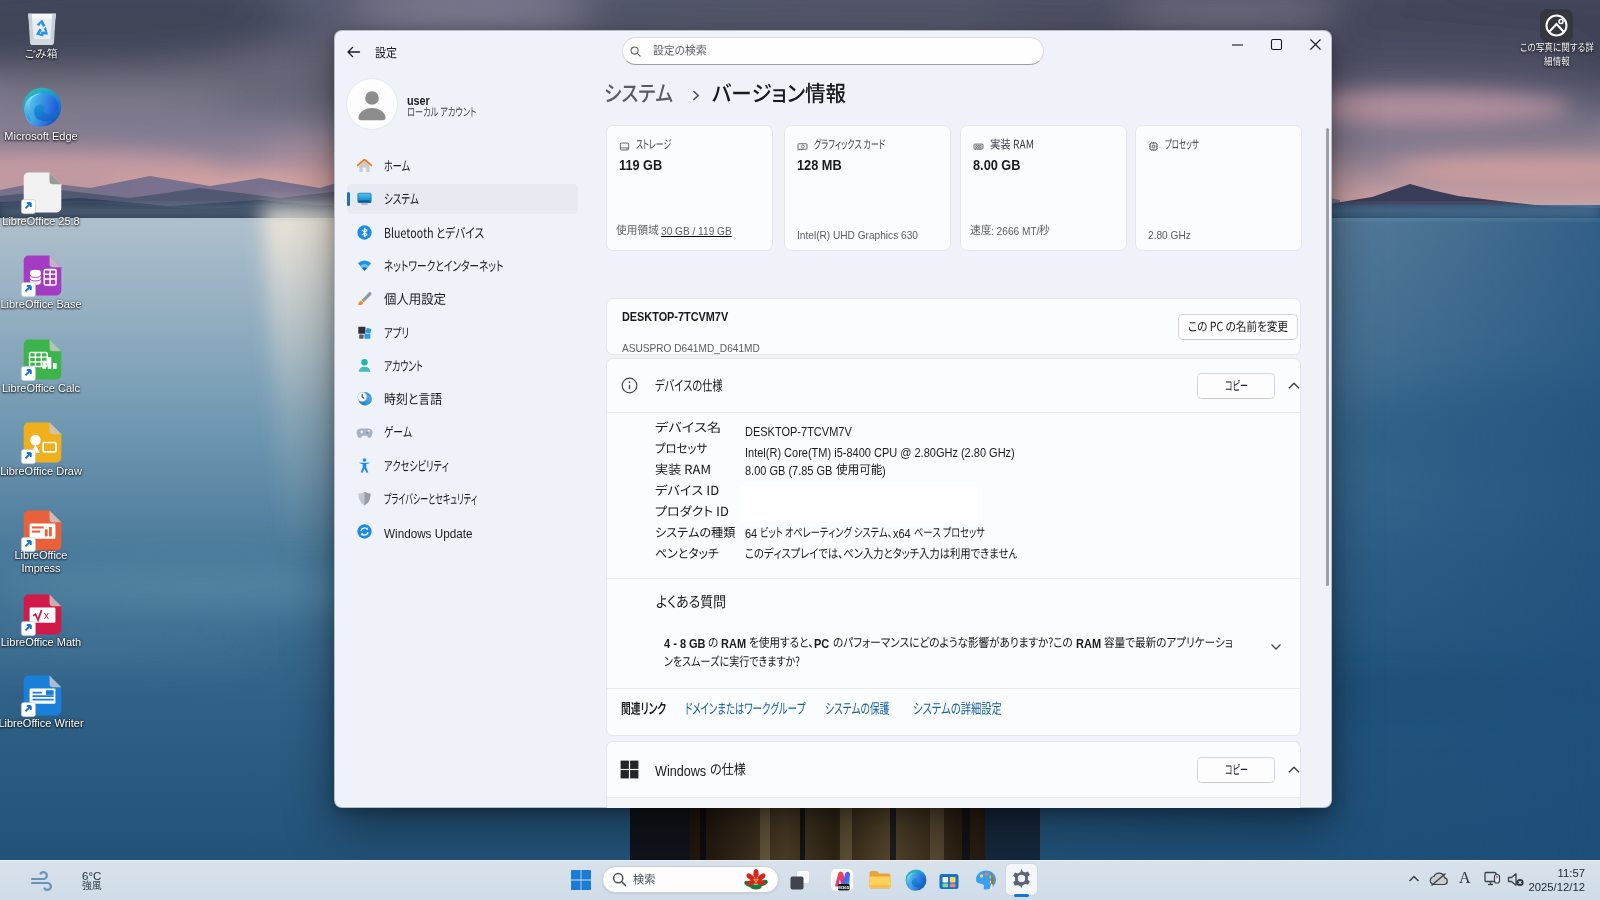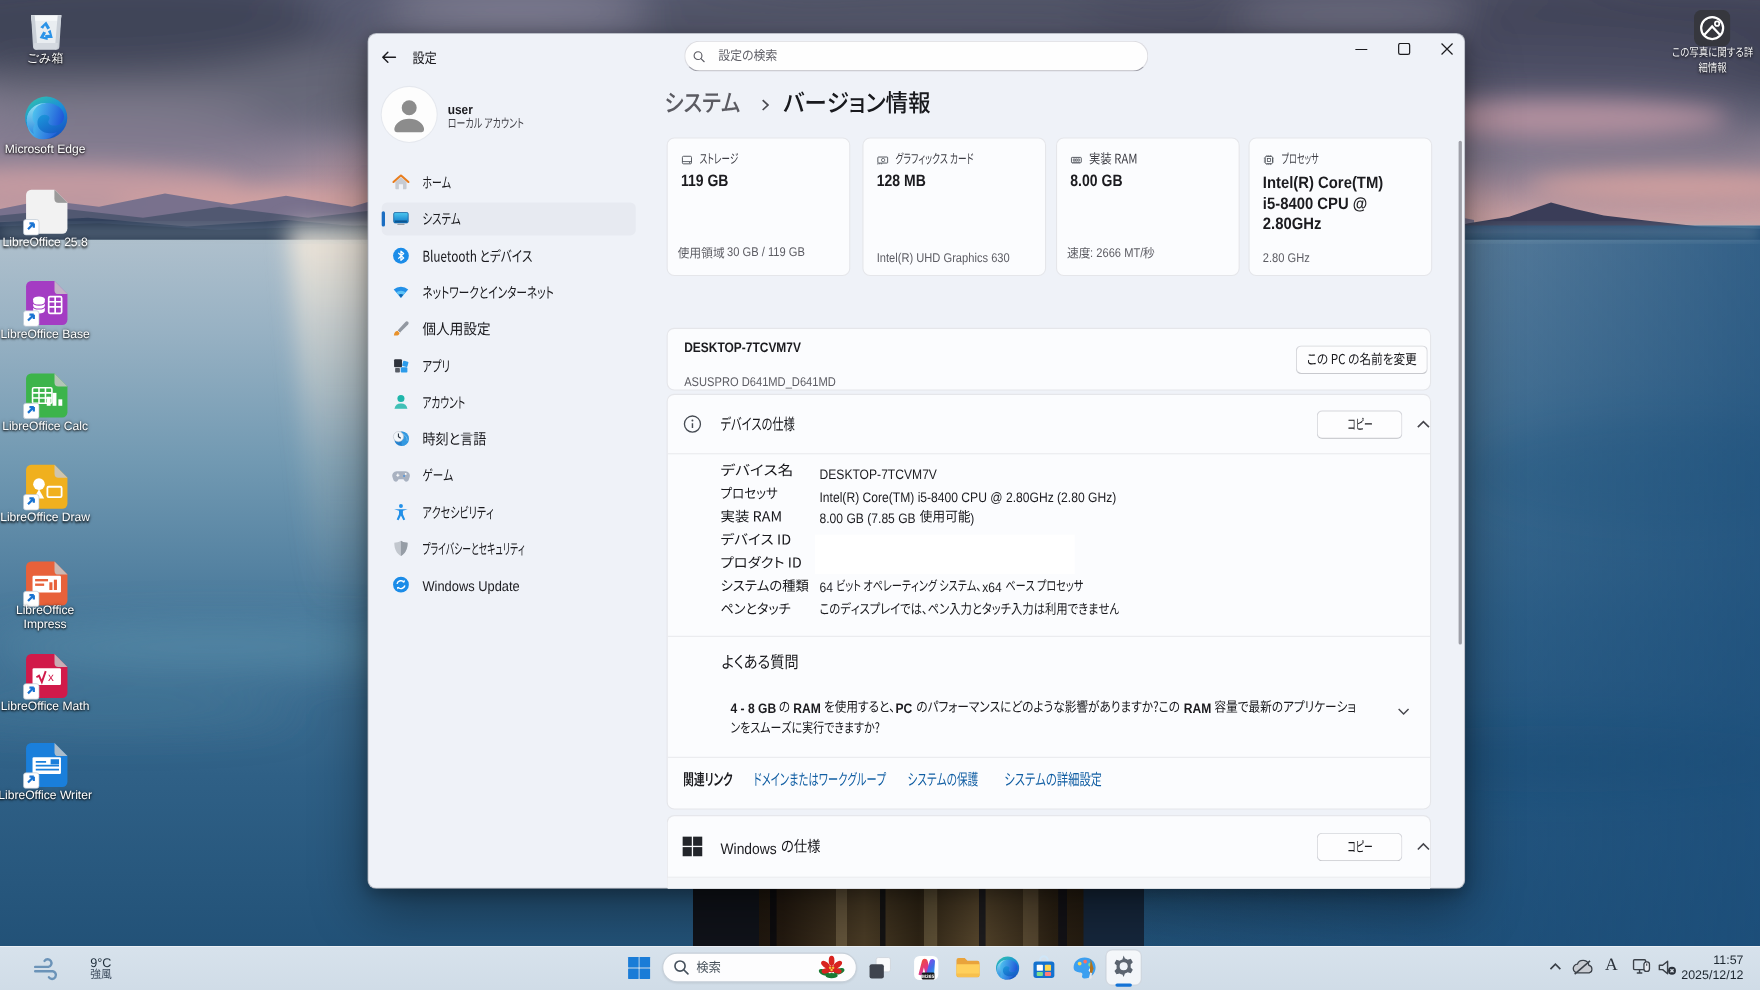--- a/index.html
+++ b/index.html
@@ -671,27 +671,22 @@
       <svg class="jt " width="34" height="15" style="vertical-align:top;" fill="#3c3c43">
         <g transform="translate(0,10.6) scale(0.0074,-0.0120)">
           <use href="#q50" x="-60"></use>
           <use href="#q17" x="905"></use>
           <use href="#q57" x="1887"></use>
           <use href="#q43" x="2737"></use>
           <use href="#q84" x="3611"></use>
         </g>
       </svg>
     </div>
-<div class="a" style="left:1148px;top:158px;">
-      <div style="height:18.5px;"><span style="font-size:15px;color:#1b1b1f;font-weight:bold;display:inline-block;transform:scaleX(0.9);transform-origin:0 50%;margin-right:-12.2px;white-space:pre;">Intel(R) Core(TM)</span></div>
-      <div style="height:18.5px;"><span style="font-size:15px;color:#1b1b1f;font-weight:bold;display:inline-block;transform:scaleX(0.9);transform-origin:0 50%;margin-right:-10.6px;white-space:pre;">i5-8400 CPU @</span></div>
-      <div style="height:18.5px;"><span style="font-size:15px;color:#1b1b1f;font-weight:bold;display:inline-block;transform:scaleX(0.9);transform-origin:0 50%;margin-right:-5.9px;white-space:pre;">2.80GHz</span></div>
-    </div>
 <div class="a" style="left:615.5px;top:223.5px;">
-      <div style="display:flex;">
+      <div style="display:flex;align-items:center;text-decoration:underline;">
         <svg class="jt " width="45" height="14" style="vertical-align:top;" fill="#5c5c63">
           <g transform="translate(0,10.1) scale(0.0107,-0.0115)">
             <use href="#q85" x="0"></use>
             <use href="#q49" x="1000"></use>
             <use href="#q86" x="2000"></use>
             <use href="#q87" x="3000"></use>
           </g>
         </svg>
         <span style="font-size:11.5px;color:#5c5c63;display:inline-block;transform:scaleX(0.88);transform-origin:0 50%;margin-right:-9.7px;white-space:pre;">30 GB / 119 GB</span>
       </div>
@@ -1141,21 +1136,21 @@
 <svg class="a" style="left:1287px;top:765px" width="14" height="9" viewBox="0 0 12 8">
 <path d="M1.5,6.5 L6,2 l4.5,4.5" fill="none" stroke="#45454c" stroke-width="1.3"></path>
     </svg>
     <div class="sep" style="left:607px;top:797px;width:693px;"></div>
     <div class="a" style="left:607px;top:798px;width:693px;height:10px;background:#f4f6f9;"></div>
     <div class="a" style="left:1326px;top:128px;width:3px;height:458px;background:#9fa0a8;border-radius:2px;"></div>
     <div id="tb"></div>
     <svg class="a" style="left:30px;top:869px" width="26" height="24" viewBox="0 0 26 24">
 <path d="M2,10 h12 a3.5,3.5 0 1 0 -3.5,-5.5 M2,14 h16 a3.5,3.5 0 1 1 -3.5,5.5" stroke="#6b93b8" stroke-width="2.2" fill="none" stroke-linecap="round"></path>
 </svg>
-    <div class="a" style="left:82px;top:866px;"><span style="font-size:11.5px;color:#1d2c3a;">9°C</span></div>
+    <div class="a" style="left:82px;top:866px;"><span style="font-size:11.5px;color:#1d2c3a;">6°C</span></div>
 <div class="a" style="left:82px;top:880px;">
       <svg class="jt " width="20" height="13" style="vertical-align:top;" fill="#39485a">
         <g transform="translate(0,9.2) scale(0.0098,-0.0105)">
           <use href="#q157" x="0"></use>
           <use href="#q158" x="1000"></use>
         </g>
       </svg>
     </div>
 <svg class="tbi" style="left:569px" viewBox="0 0 24 24">
 <g fill="#1a7cd7">

